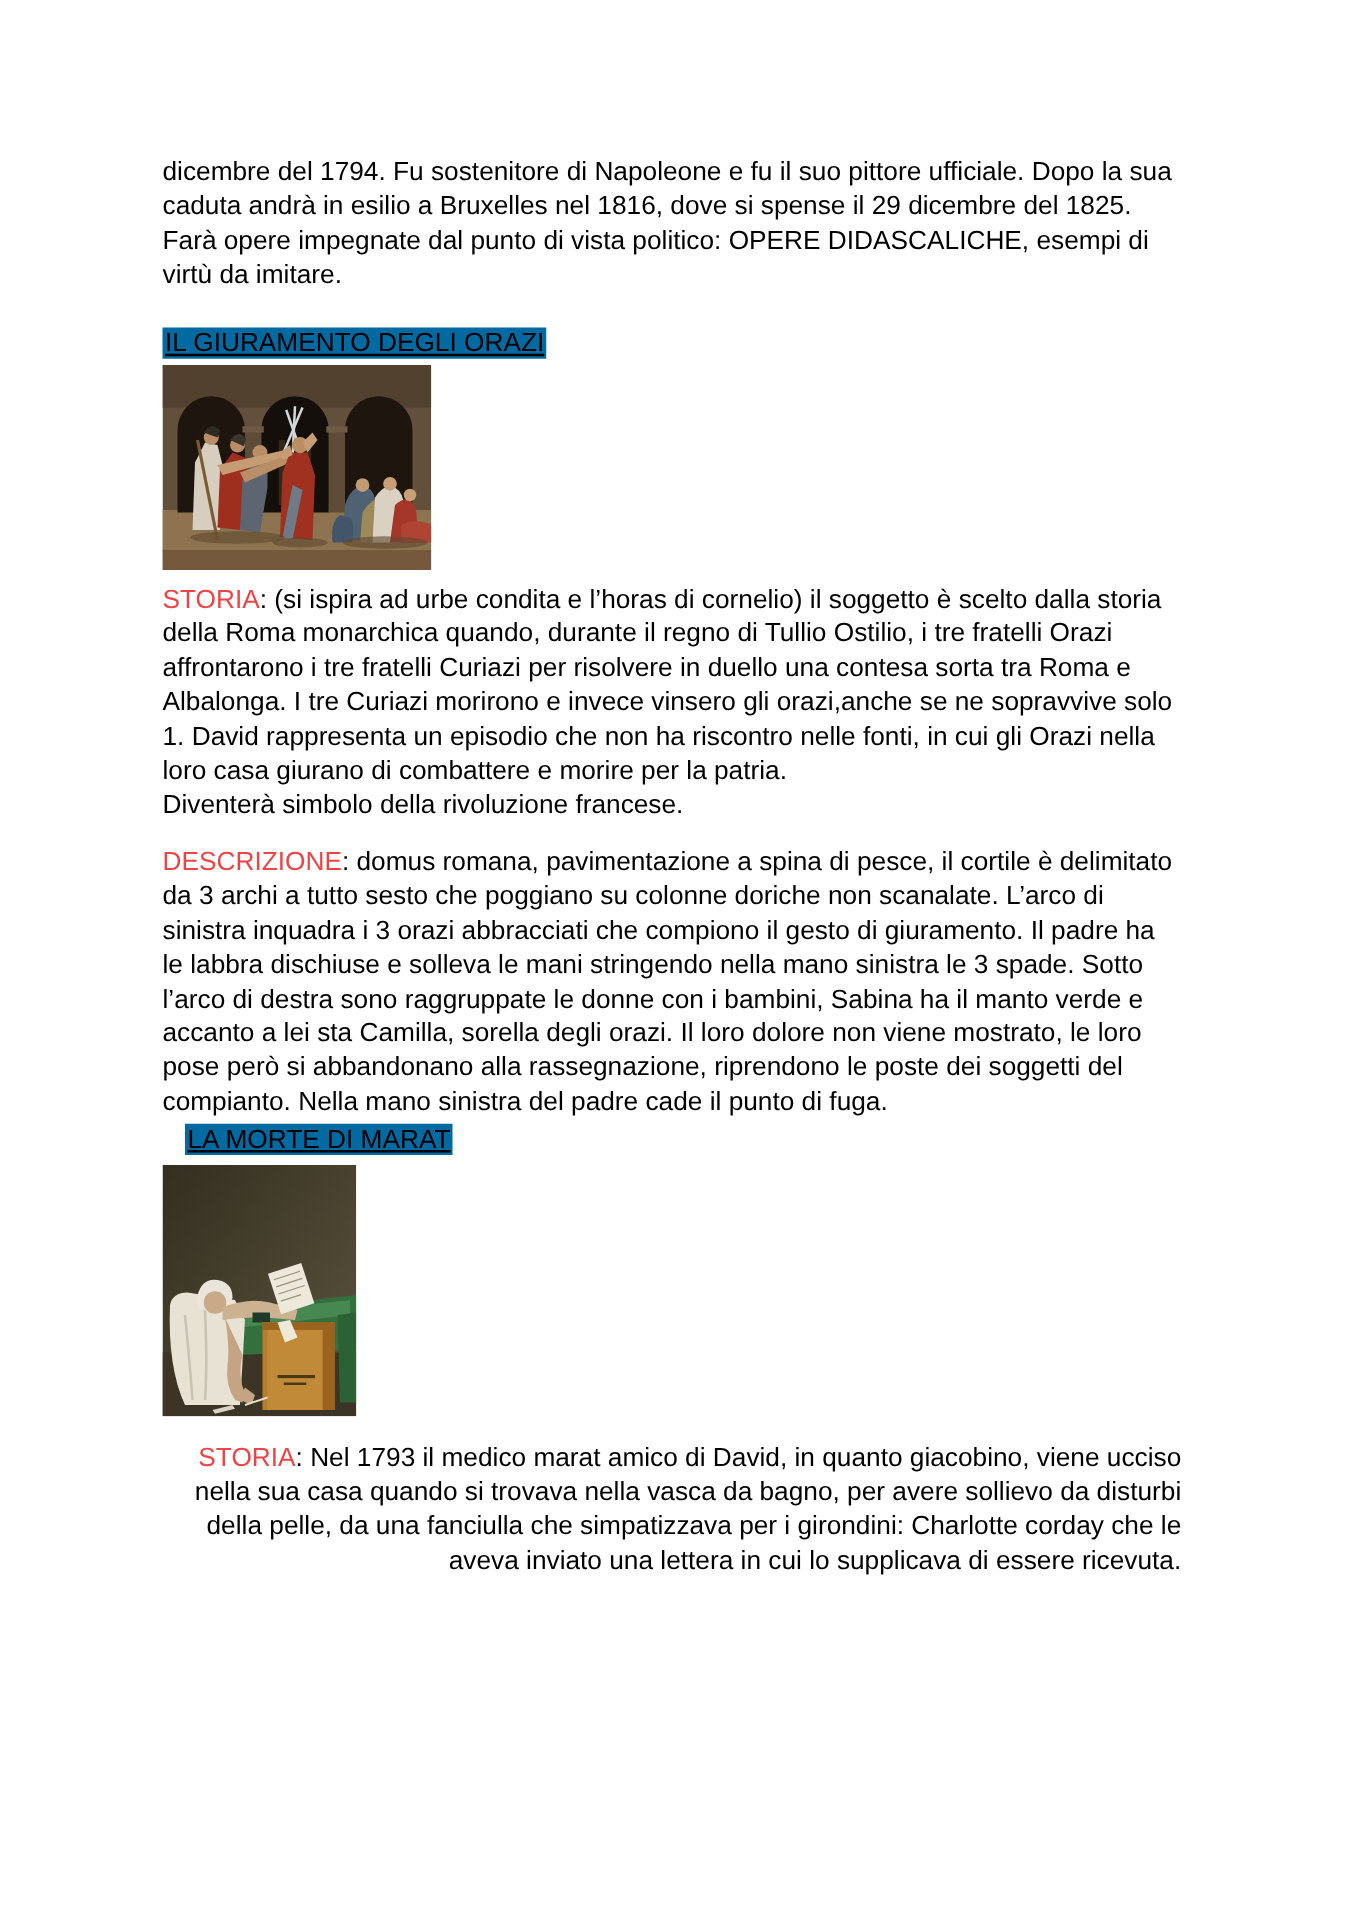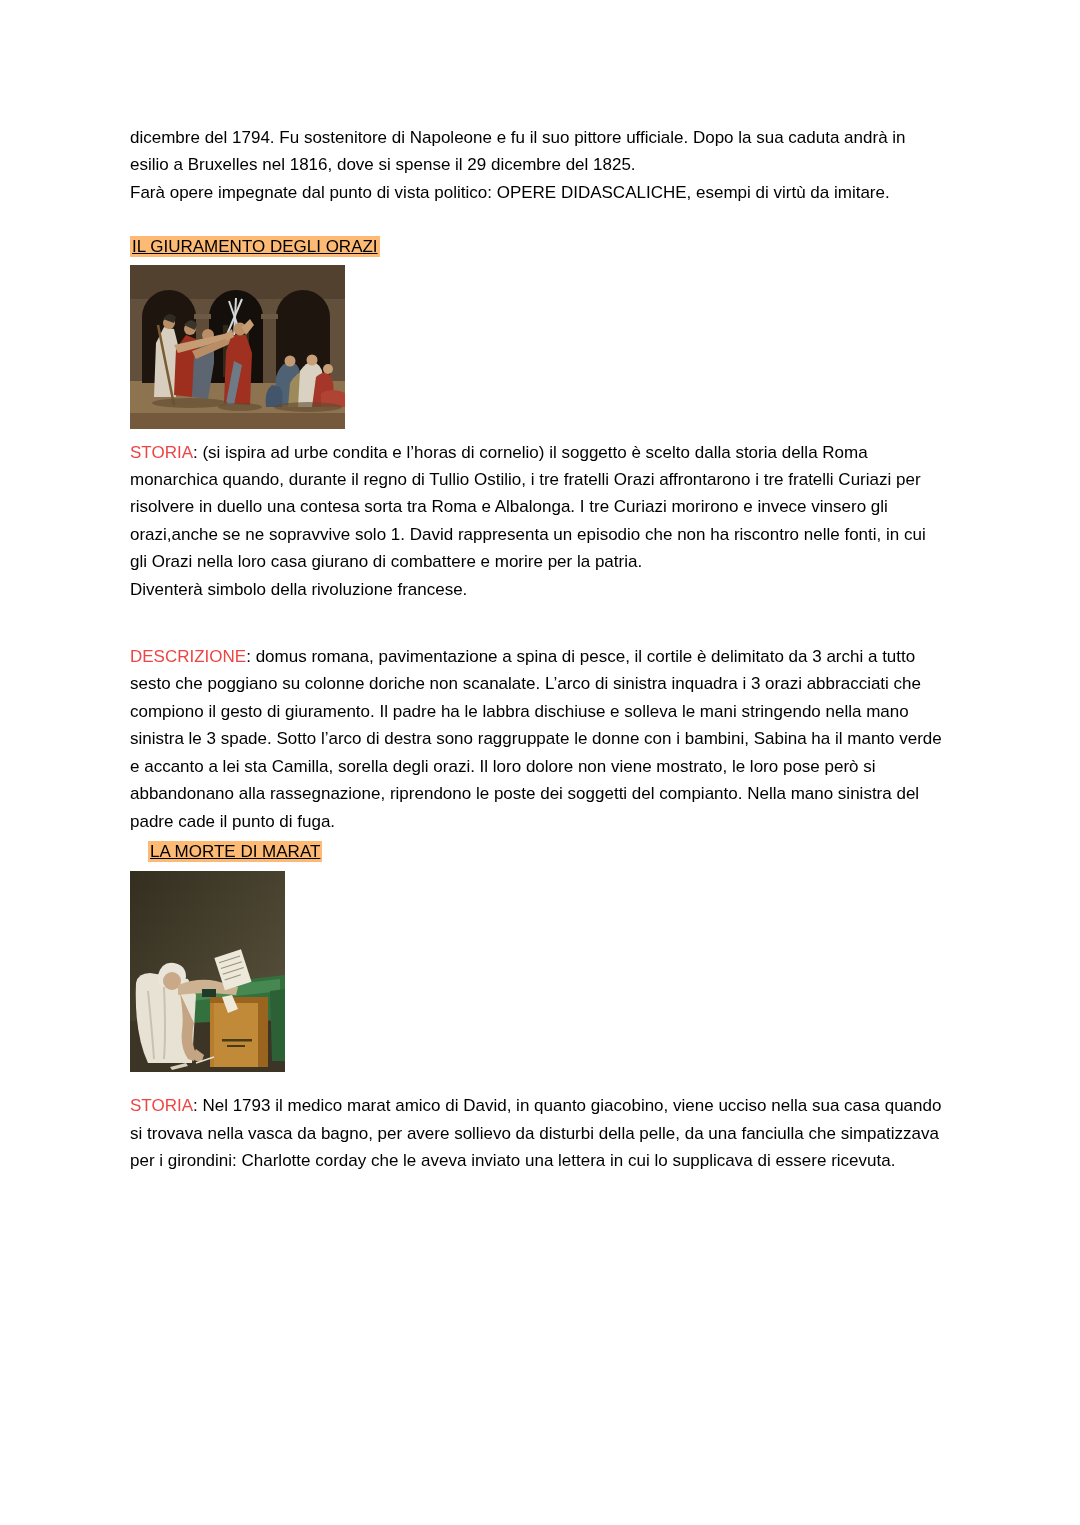--- a/index.html
+++ b/index.html
@@ -11,46 +11,46 @@
     width: 1080px;
     height: 1525px;
     font-family: "Liberation Sans", "DejaVu Sans", sans-serif;
     color: #000000;
     overflow: hidden;
   }
   .doc {
     box-sizing: content-box;
     padding: 124px 135px 0 130px;
     width: 815px;
-    font-size: 17px;
+    font-size: 21px;
     line-height: 27.4px;
   }
   .para {
     margin: 0;
     white-space: pre-line;
   }
   .heading-row { margin: 27px 0 0 0; }
   .heading-row.tight { margin-top: 3px; padding-left: 18px; }
   .hl {
-    background: #fdba74;
+    background: #0369a1;
     text-decoration: underline;
     padding: 1px 2px;
   }
   .label { color: #ef4444; }
   figure.painting {
     margin: 0;
     padding: 0;
     font-size: 0;
     line-height: 0;
   }
   figure.orazi  { margin-top: 4px; }
   figure.marat  { margin-top: 6px; }
   .sp-storia1  { margin-top: 10px; }
-  .sp-norm     { margin-top: 40px; }
-  .sp-storia2  { margin-top: 20px; }
+  .sp-norm     { margin-top: 18px; }
+  .sp-storia2  { margin-top: 20px; text-align: right; }
 </style>
 </head>
 <body>
 
 <div class="doc">
 
   <p class="para">dicembre del 1794. Fu sostenitore di Napoleone e fu il suo pittore ufficiale. Dopo la sua caduta andrà in esilio a Bruxelles nel 1816, dove si spense il 29 dicembre del 1825.
 Farà opere impegnate dal punto di vista politico: OPERE DIDASCALICHE, esempi di virtù da imitare.</p>
 
   <div class="heading-row"><span class="hl">IL GIURAMENTO DEGLI ORAZI</span></div>

